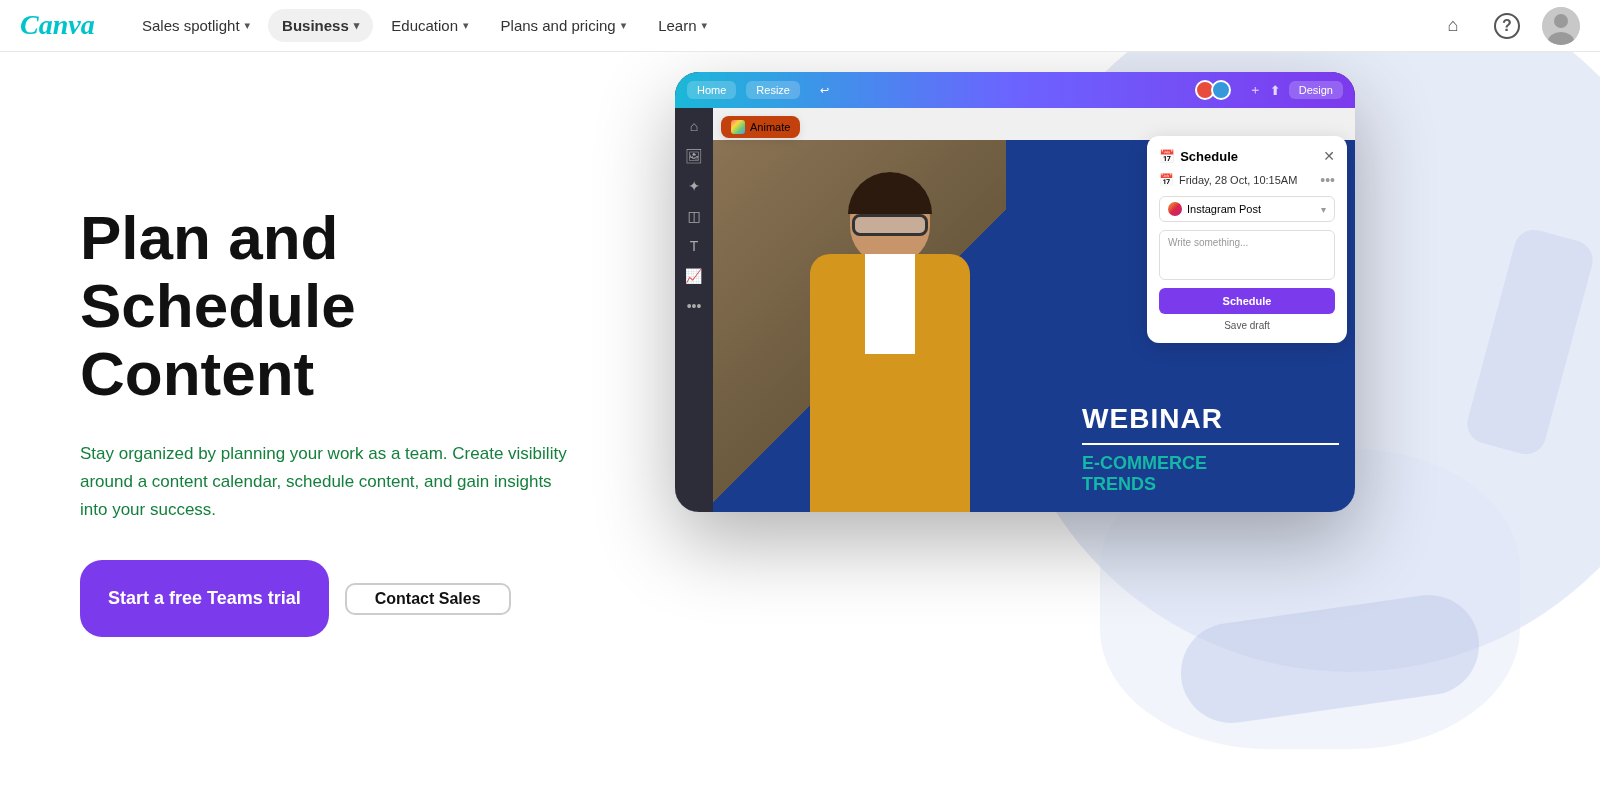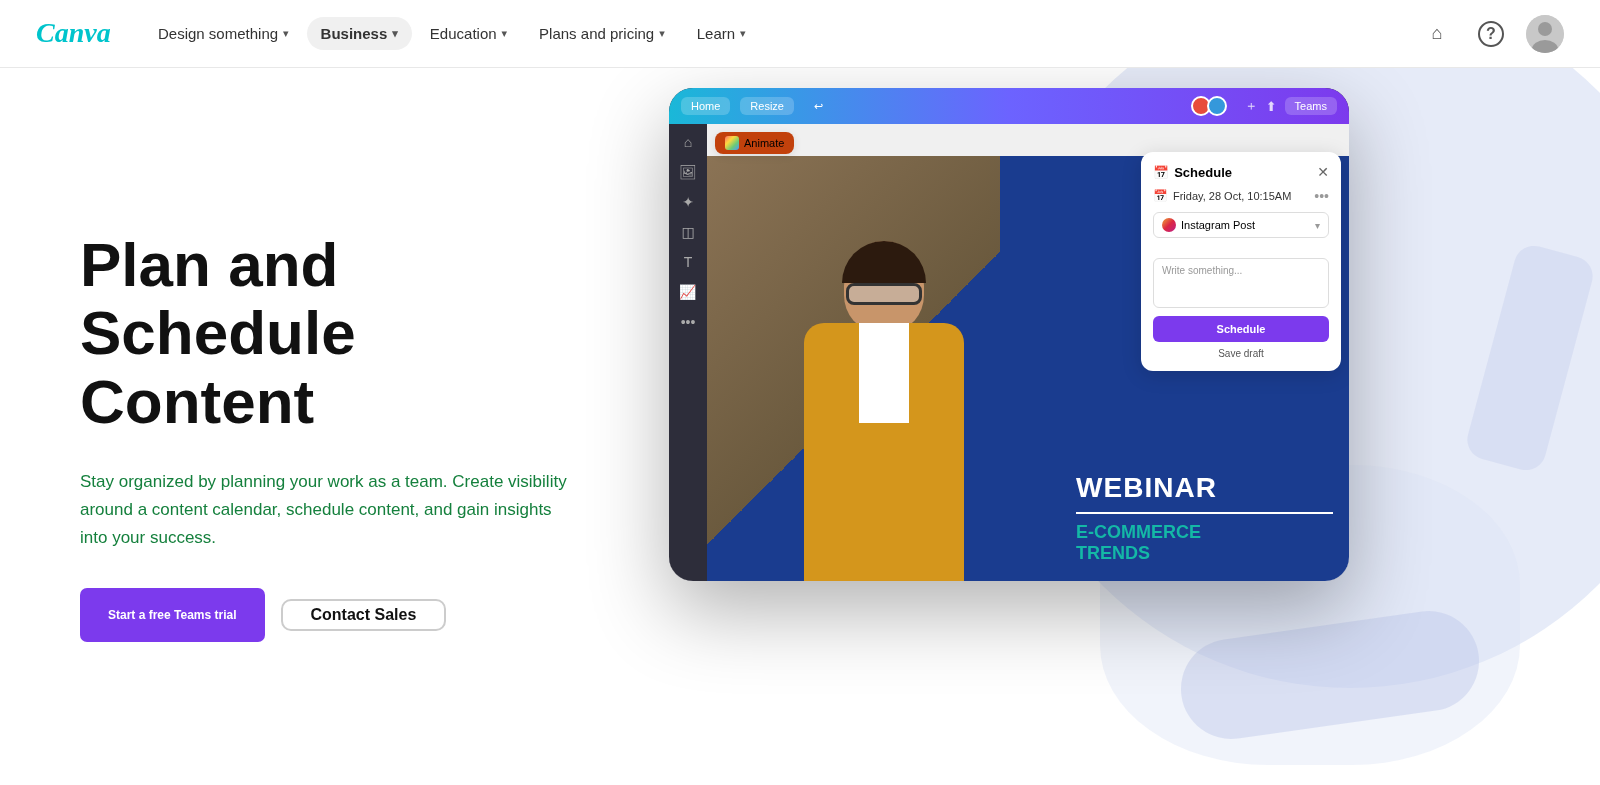--- a/index.html
+++ b/index.html
@@ -1,20 +1,20 @@
 <!DOCTYPE html>
 <html><head>
   <meta charset="utf-8">
   <style>
     * { margin: 0; padding: 0; box-sizing: border-box; }
     body { font-family: -apple-system, BlinkMacSystemFont, 'Segoe UI', sans-serif; background: #fff; width: 1600px; height: 785px; overflow: hidden; }
 
     
     nav {
-      display: flex; align-items: center; height: 68px; padding: 0 36px;
+      display: flex; align-items: center; height: 52px; padding: 0 20px;
       border-bottom: 1px solid #e8e8e8; background: #fff; position: relative; z-index: 10; justify-content: space-between;
     }
     .nav-logo { margin-right: 28px; }
     .nav-logo svg { width: 80px; height: 32px; }
     .nav-links { display: flex; align-items: center; gap: 4px; flex: 1; }
     .nav-item {
       display: flex; align-items: center; gap: 5px; padding: 8px 14px;
       font-size: 15px; color: #333; cursor: pointer; border-radius: 8px;
       background: transparent; border: none; font-weight: 400;
     }
@@ -41,22 +41,22 @@
       position: relative; z-index: 2;
     }
     .hero-title {
       font-size: 62px; font-weight: 800; color: #111; line-height: 1.1; margin-bottom: 32px;
     }
     .hero-desc {
       font-size: 17px; color: #15803d; line-height: 1.65; margin-bottom: 36px; max-width: 520px;
     }
     .hero-buttons { display: flex; gap: 16px; align-items: center; }
     .btn-primary {
-      background: #7c3aed; color: #fff; border: none; border-radius: 7px;
-      padding: 20px 28px; font-size: 12px; font-weight: 600; cursor: pointer;
+      background: #7c3aed; color: #fff; border: none; border-radius: 22px;
+      padding: 28px 28px; font-size: 18px; font-weight: 600; cursor: pointer;
       white-space: nowrap;
     }
     .btn-secondary {
       background: #fff; color: #111; border: 2px solid #ccc; border-radius: 10px;
       padding: 5px 28px; font-size: 16px; font-weight: 600; cursor: pointer;
       white-space: nowrap;
     }
 
     
     .hero-right {
@@ -72,21 +72,21 @@
       position: absolute; bottom: 60px; right: 120px; width: 300px; height: 100px;
       background: #b8c4e8; opacity: 0.4; border-radius: 50px; transform: rotate(-8deg);
     }
     .bg-brush2 {
       position: absolute; top: 180px; right: 30px; width: 80px; height: 220px;
       background: #b8c4e8; opacity: 0.3; border-radius: 20px; transform: rotate(15deg);
     }
 
     
     .tablet-mockup {
-      position: absolute; top: 20px; left: 29px; width: 680px; height: 493px;
+      position: absolute; top: 20px; left: 35px; width: 680px; height: 440px;
       background: #1a1a2e; border-radius: 24px;
       box-shadow: 0 30px 80px rgba(0,0,0,0.3);
       overflow: hidden;
     }
     
     .tablet-topbar {
       height: 36px; background: linear-gradient(90deg, #1ab8d8, #6c63ff, #7c3aed);
       display: flex; align-items: center; padding: 0 12px; gap: 10px;
     }
     .tablet-topbar-btn {
@@ -148,21 +148,21 @@
       padding: 12px; font-size: 11px; z-index: 10;
     }
     .schedule-header { display: flex; align-items: center; justify-content: space-between; margin-bottom: 8px; }
     .schedule-title { font-size: 13px; font-weight: 600; display: flex; align-items: center; gap: 5px; }
     .schedule-close { cursor: pointer; color: #666; font-size: 14px; }
     .schedule-date { display: flex; align-items: center; gap: 5px; color: #333; margin-bottom: 8px; }
     .schedule-date-icon { font-size: 12px; }
     .schedule-dots { color: #999; font-size: 14px; margin-left: auto; }
     .insta-selector {
       border: 1px solid #ddd; border-radius: 6px; padding: 5px 8px;
-      display: flex; align-items: center; gap: 5px; margin-bottom: 20px; cursor: pointer;
+      display: flex; align-items: center; gap: 5px; margin-bottom: 8px; cursor: pointer;
     }
     .insta-dot { width: 14px; height: 14px; border-radius: 50%; background: linear-gradient(135deg, #f09433, #e6683c, #dc2743, #cc2366, #bc1888); }
     .insta-label { font-size: 11px; flex: 1; }
     .insta-chevron { font-size: 10px; color: #999; }
     .write-area {
       border: 1px solid #ddd; border-radius: 6px; padding: 6px 8px; min-height: 50px;
       color: #999; font-size: 10px; margin-bottom: 8px;
     }
     .schedule-btn {
       background: #7c3aed; color: #fff; border: none; border-radius: 6px;
@@ -176,21 +176,21 @@
 <body>
 
 <nav>
   <div class="nav-logo">
     <svg viewBox="0 0 80 32" fill="none" xmlns="http://www.w3.org/2000/svg">
       <text x="0" y="26" font-size="28" font-weight="700" fill="#00C4CC" font-family="Georgia, serif" font-style="italic">Canva</text>
     </svg>
   </div>
   <div class="nav-links">
     <button class="nav-item">
-      <span>Design something</span>
+      <span>Sales spotlight</span>
       <span class="chevron">▾</span>
     </button>
     <button class="nav-item active">
       <span>Business</span>
       <span class="chevron">▾</span>
     </button>
     <button class="nav-item">
       <span>Education</span>
       <span class="chevron">▾</span>
     </button>
@@ -245,21 +245,21 @@
         <button class="tablet-topbar-btn">Resize</button>
         <span class="tablet-topbar-btn" style="background:transparent;">↩</span>
         <div class="tablet-topbar-spacer"></div>
         <div class="tablet-topbar-avatars">
           <div class="tiny-avatar"></div>
           <div class="tiny-avatar" style="background:#3498db;"></div>
         </div>
         <div class="tablet-topbar-icons">
           <span class="tablet-topbar-icon">＋</span>
           <span class="tablet-topbar-icon">⬆</span>
-          <button style="background:rgba(255,255,255,0.2); color:#fff; border:none; border-radius:6px; padding:3px 10px; font-size:11px; cursor:pointer;">Teams</button>
+          <button style="background:rgba(255,255,255,0.2); color:#fff; border:none; border-radius:6px; padding:3px 10px; font-size:11px; cursor:pointer;">Design</button>
         </div>
       </div>
 
       <div class="tablet-content">
 
         <div class="tablet-sidebar">
           <span class="sidebar-icon">⌂</span>
           <span class="sidebar-icon">🖼</span>
           <span class="sidebar-icon">✦</span>
           <span class="sidebar-icon">◫</span>

